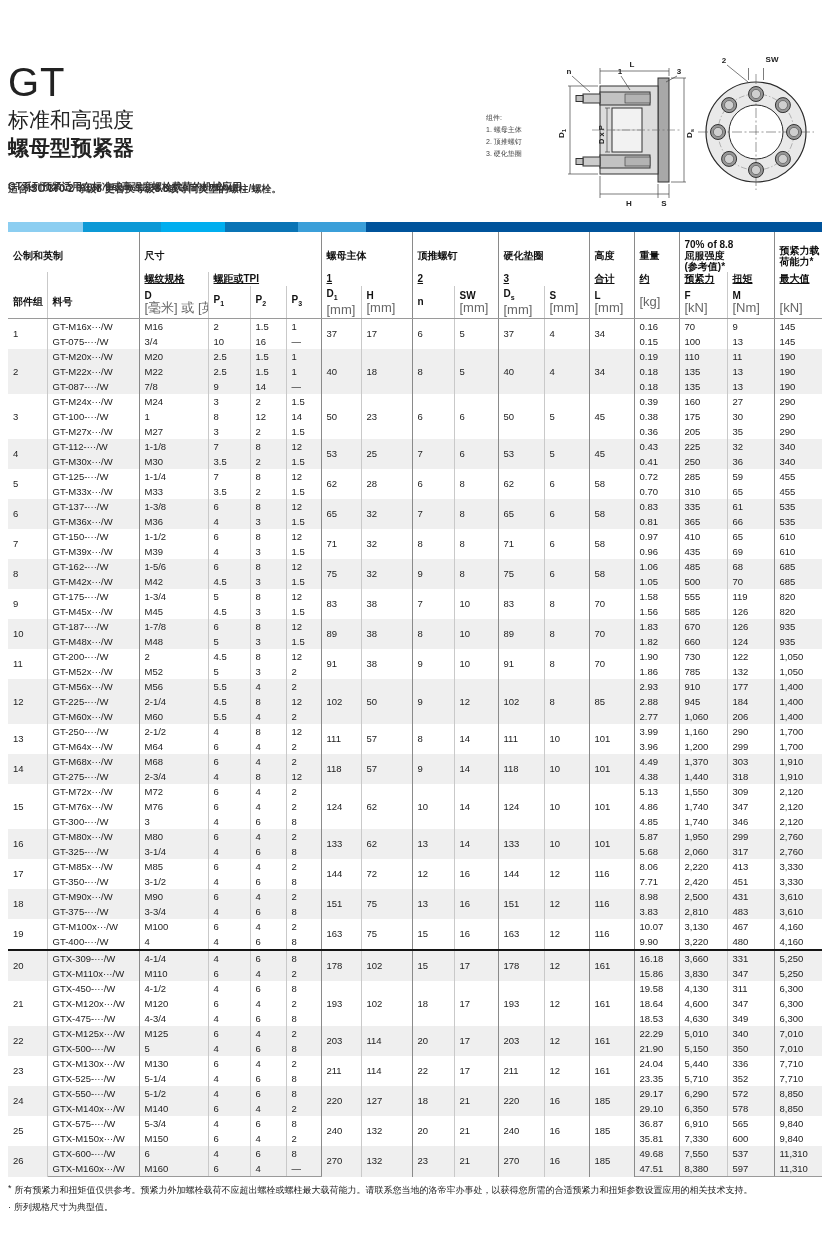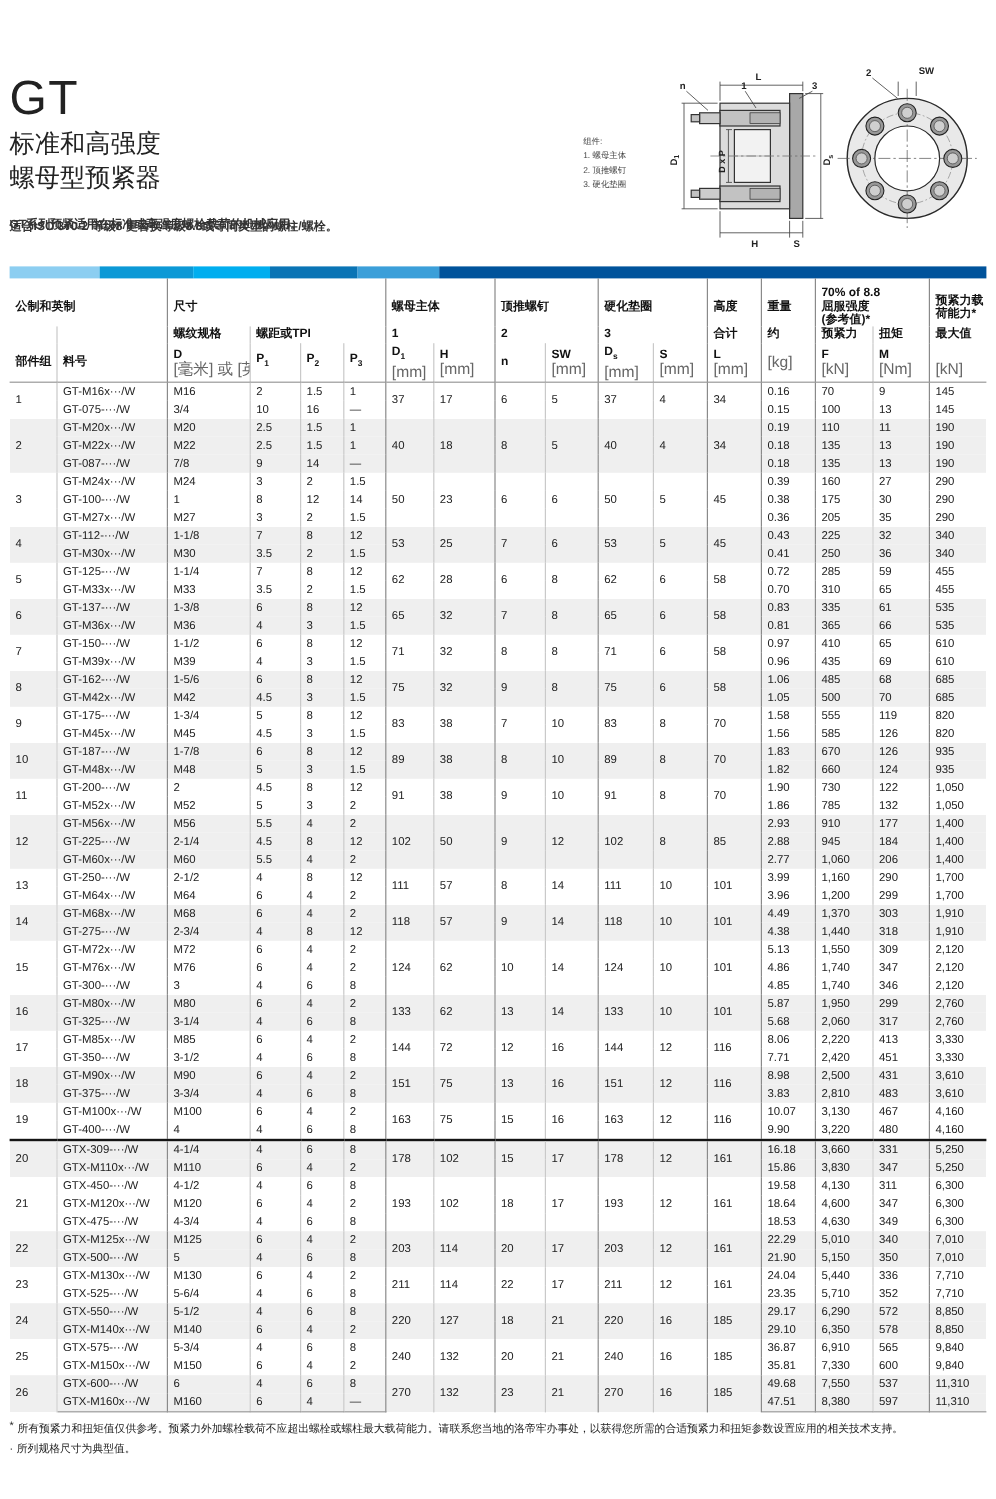--- a/index.html
+++ b/index.html
@@ -4,21 +4,21 @@
 <style>
   html,body{margin:0;padding:0;}
   body{
     width:830px;height:1249px;position:relative;overflow:hidden;
     background:#ffffff;color:#1a1a1a;
     font-family:"Liberation Sans","DejaVu Sans",sans-serif;
   }
   
   .page-title{position:absolute;left:8px;top:62px;font-size:40px;font-weight:300;letter-spacing:1px;line-height:40px;color:#222;}
   .page-sub1{position:absolute;left:8px;top:106px;font-size:21px;font-weight:400;color:#222;}
-  .page-sub2{position:absolute;left:8px;top:134px;font-size:21px;font-weight:400;color:#222;}
+  .page-sub2{position:absolute;left:8px;top:134px;font-size:21px;font-weight:700;color:#222;}
   .page-desc1{position:absolute;left:8px;top:180px;font-size:10px;font-weight:600;color:#333;}
   .page-desc2{position:absolute;left:8px;top:182px;font-size:10px;font-weight:600;color:#333;}
   
   .colorbar{position:absolute;left:8px;top:222px;width:814px;height:10px;display:flex;}
   .colorbar div{height:10px;}
   .colorbar div:nth-child(1){width:75px;}
   .colorbar div:nth-child(2){width:78px;}
   .colorbar div:nth-child(3){width:64px;}
   .colorbar div:nth-child(4){width:73px;}
   .colorbar div:nth-child(5){width:68px;}
@@ -27,21 +27,21 @@
   .diagram{position:absolute;left:480px;top:48px;width:346px;height:172px;}
   .diagram text{font-family:"Liberation Sans","DejaVu Sans",sans-serif;}
   
   table.spec{position:absolute;left:8px;top:232px;width:814px;border-collapse:collapse;table-layout:fixed;}
   table.spec th,table.spec td{font-size:9.5px;text-align:left;vertical-align:middle;padding:0 2px 0 5px;white-space:nowrap;overflow:hidden;}
   table.spec td{height:15px;line-height:12px;color:#222;}
   .bl{border-right:1px solid #c9c9c9;}
   .bs{border-right:1px solid #8a8a8a;}
   thead th{font-weight:bold;vertical-align:top;color:#111;}
   tr.h1 th{padding-top:7px;height:33px;font-size:10px;line-height:11px;}
-  tr.h2 th{height:14px;font-size:10px;line-height:12px;}
+  tr.h2 th{height:14px;font-size:10px;line-height:12px;text-decoration:underline;}
   tr.h3 th{height:30px;font-size:10px;line-height:11px;border-bottom:1px solid #9a9a9a;padding-bottom:2px;}
   .center{text-align:center;margin-top:24px;}
   .unit{display:block;font-weight:normal;color:#666;font-size:13px;margin-top:1px;}
   sub.subs{font-size:7px;}
   .stack span{display:block;}
   tr.stripe td{background:#efefef;}
   tr.gtx td{border-top:2px solid #141414;}
   tbody tr:last-child td{border-bottom:1px solid #9a9a9a;}
   
   .footnotes{position:absolute;left:8px;top:1180px;width:816px;font-size:9px;color:#222;line-height:17px;}
@@ -964,21 +964,21 @@
         <td rowspan="2" class="bl">211</td>
         <td rowspan="2" class="bs">12</td>
         <td rowspan="2" class="bs">161</td>
         <td class="bs">24.04</td>
         <td class="bl">5,440</td>
         <td class="bs">336</td>
         <td>7,710</td>
       </tr>
       <tr>
         <td class="bs">GTX-525-···/W</td>
-        <td class="bl">5-6/4</td>
+        <td class="bl">5-1/4</td>
         <td class="bl">4</td>
         <td class="bl">6</td>
         <td class="bs">8</td>
         <td class="bs">23.35</td>
         <td class="bl">5,710</td>
         <td class="bs">352</td>
         <td>7,710</td>
       </tr>
       <tr class="stripe">
         <td rowspan="2" class="bl">24</td>

